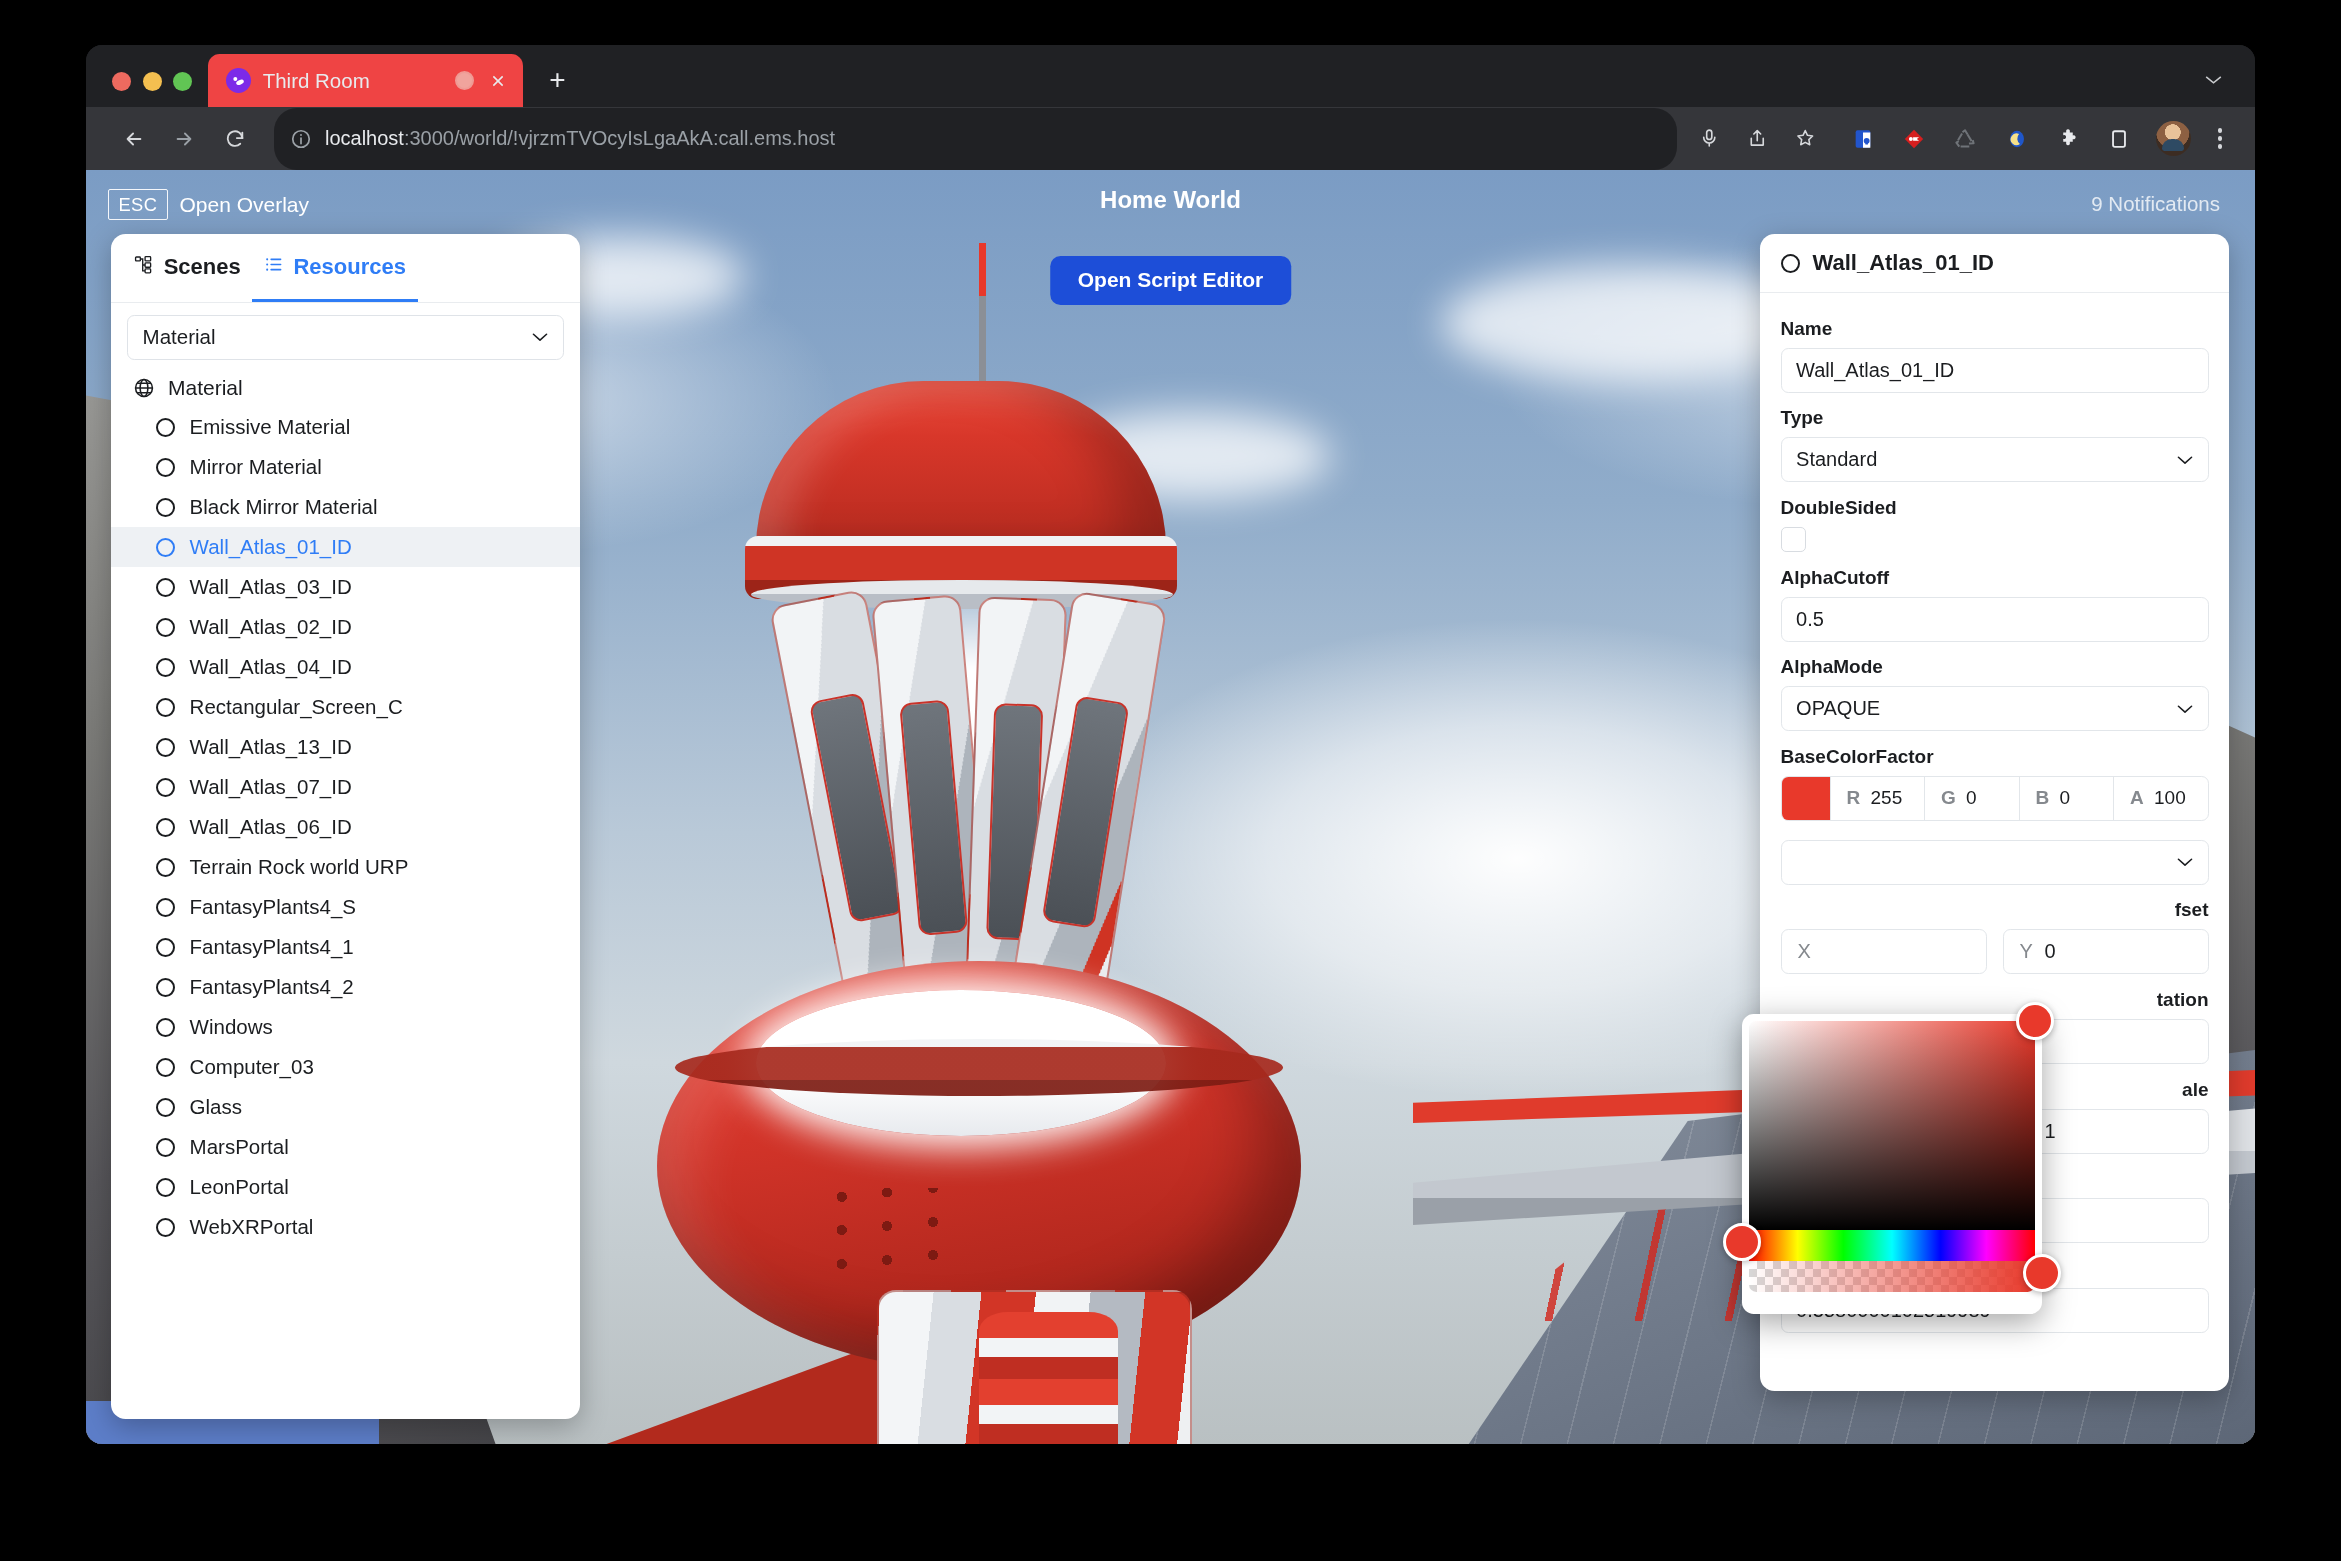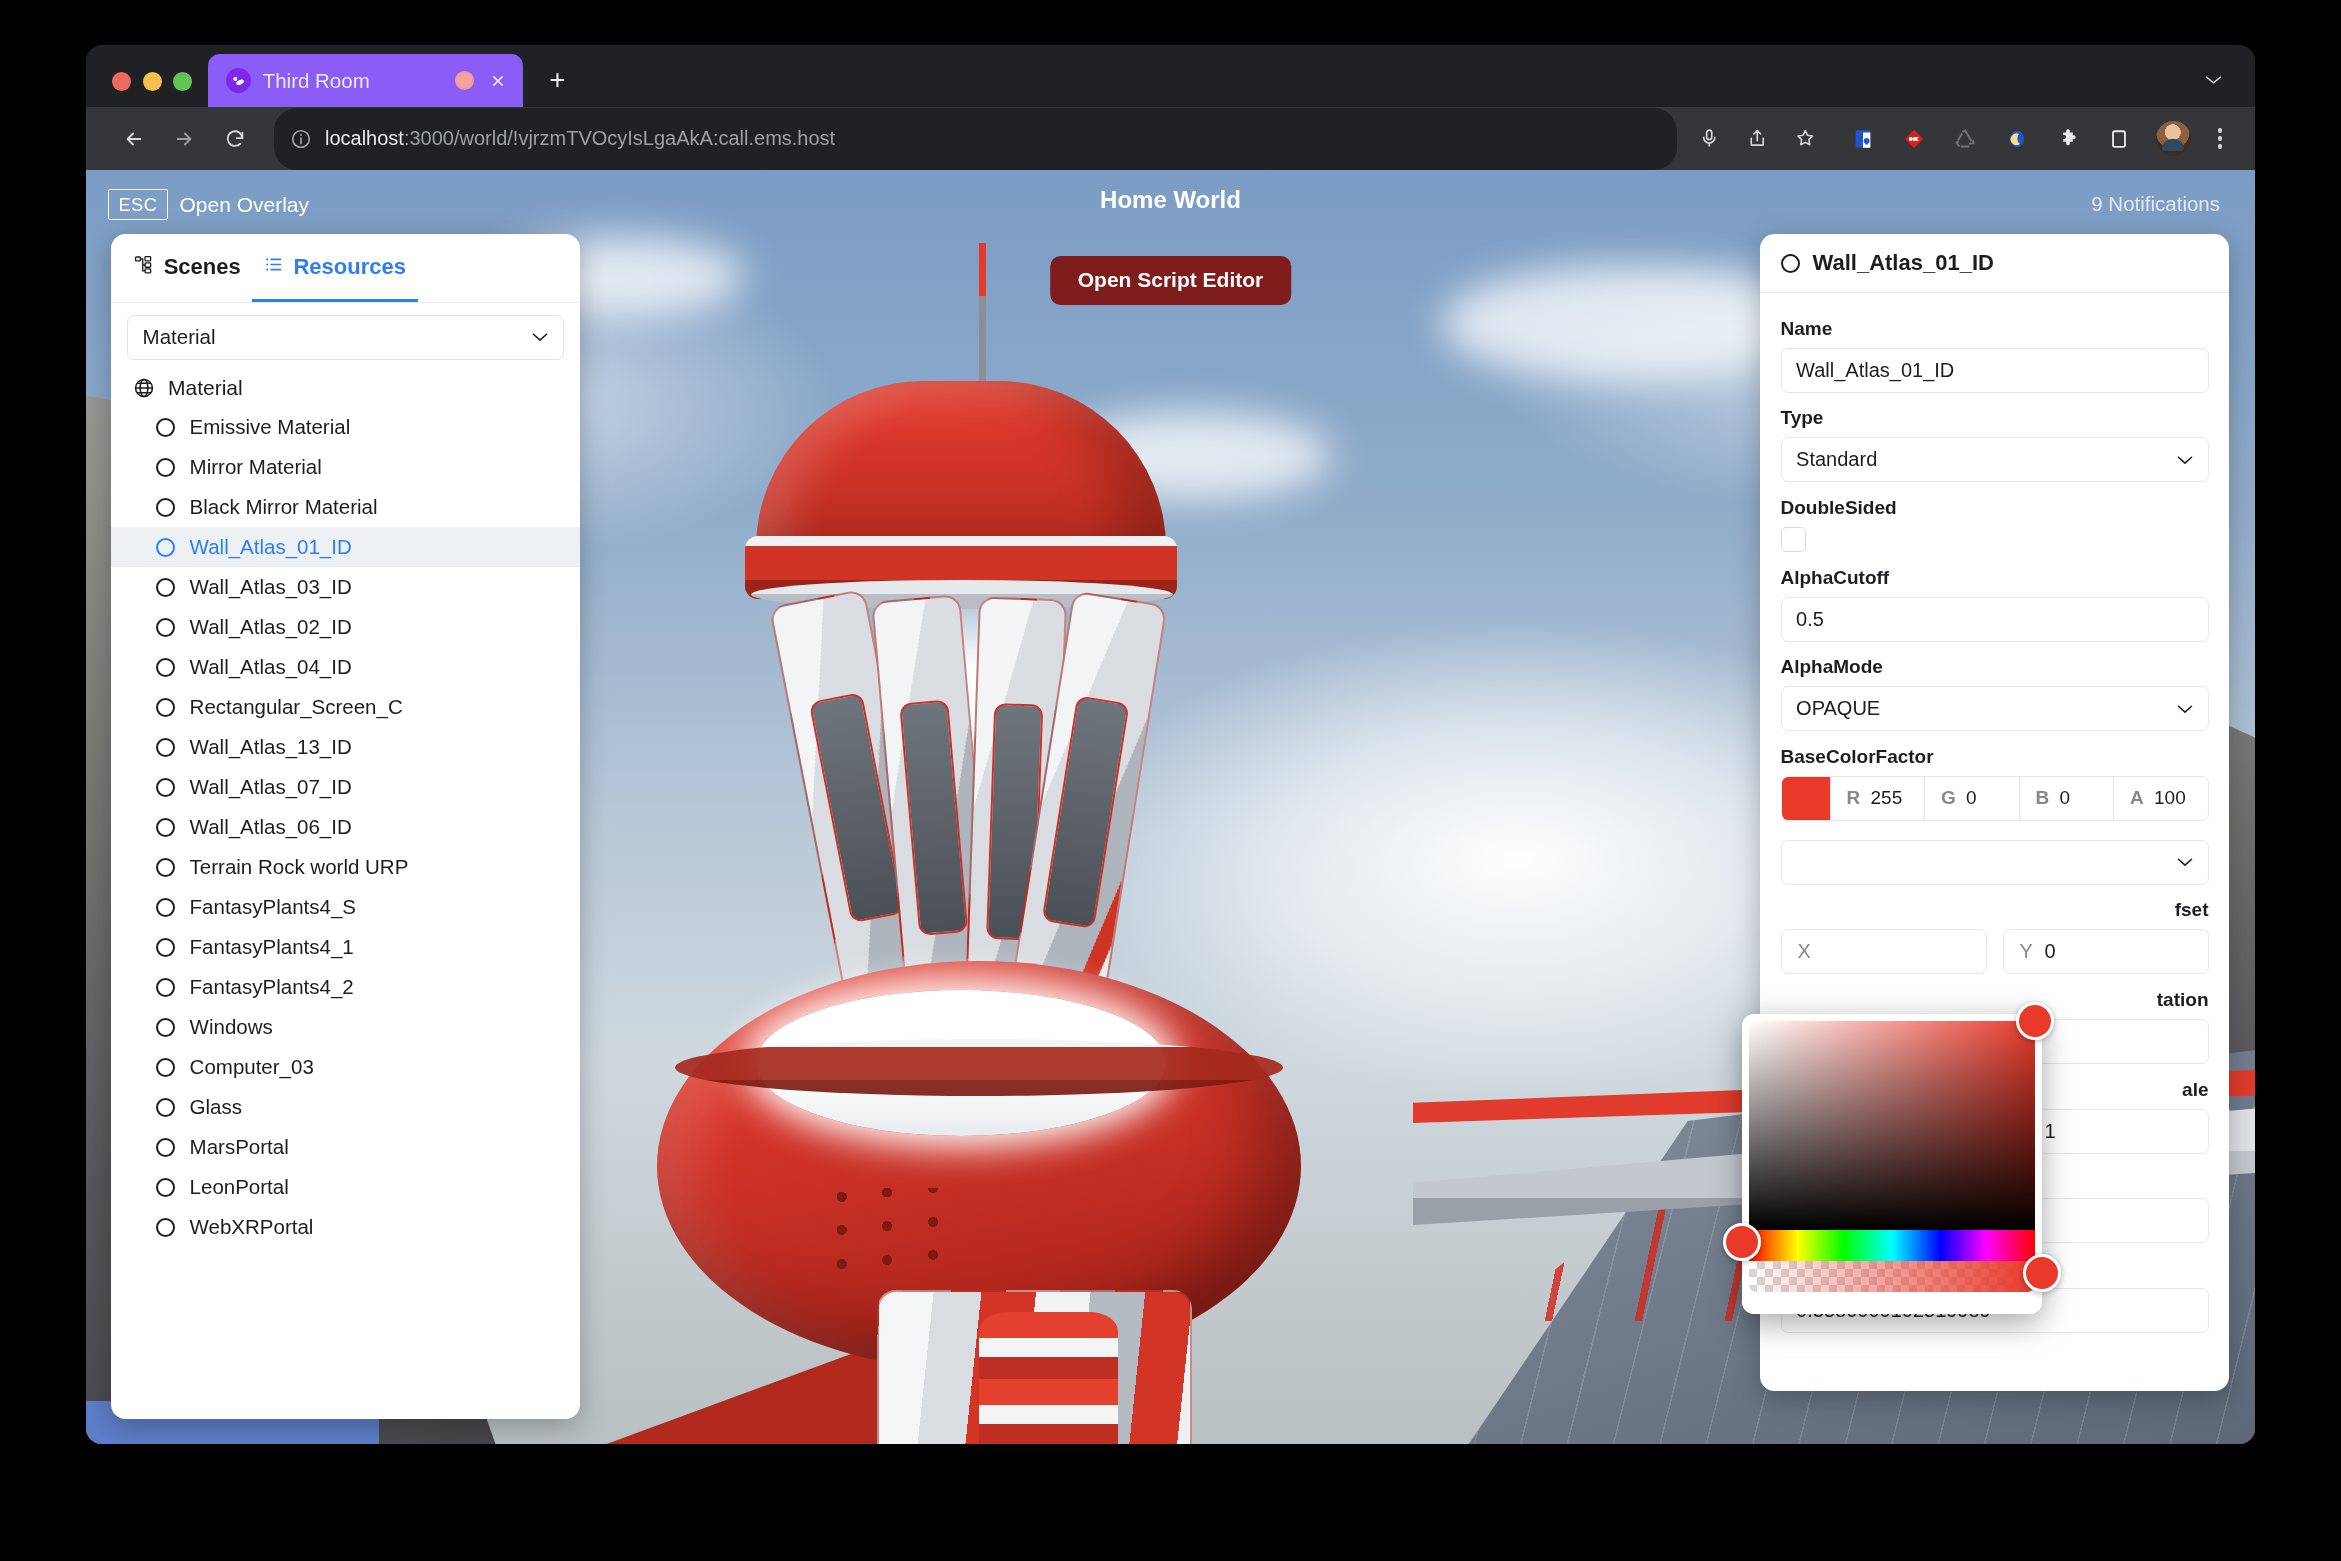--- a/index.html
+++ b/index.html
@@ -35,21 +35,21 @@
     padding: 0 16px 16px 26px;
   }
   .tl { width: 19px; height: 19px; border-radius: 50%; display:block; }
   .tl.red { background: #ed6a5f; }
   .tl.yellow { background: #f4bf50; }
   .tl.green { background: #61c554; }
 
   .tab {
     height: 53px;
     min-width: 315px;
-    background: #8b5cf6;
+    background: #ef4444;
     border-radius: 11.7px 11.7px 0 0;
     display: flex; align-items: center;
     padding: 0 13px 0 17.6px;
     gap: 11.7px;
     position: relative;
   }
   .tab-favicon {
     width: 25px; height: 25px; border-radius: 50%;
     background: #7c2ae8;
     display:flex; align-items:center; justify-content:center;
@@ -690,21 +690,21 @@
 
     <div class="blue-strip"></div>
 
     <div class="hud">
       <div class="esc-row">
         <span class="esc-key">ESC</span>
         <span class="esc-label">Open Overlay</span>
       </div>
       <div class="world-title">Home World</div>
       <div class="notif">9 Notifications</div>
-      <button class="script-btn" style="background: #7f1d1d;">Open Script Editor</button>
+      <button class="script-btn" style="background: #1d4ed8;">Open Script Editor</button>
     </div>
 
     <div class="left-panel">
 
       <div class="panel-tabs">
         <button class="panel-tab">
           <span>
             <svg width="19" height="19" viewBox="0 0 24 24" fill="none" stroke="#1b1d20" stroke-width="1.7">
               <rect x="2" y="2.5" width="6" height="5" rx="1"></rect>
                 <rect x="14" y="2" width="7" height="5.5" rx="1"></rect>

